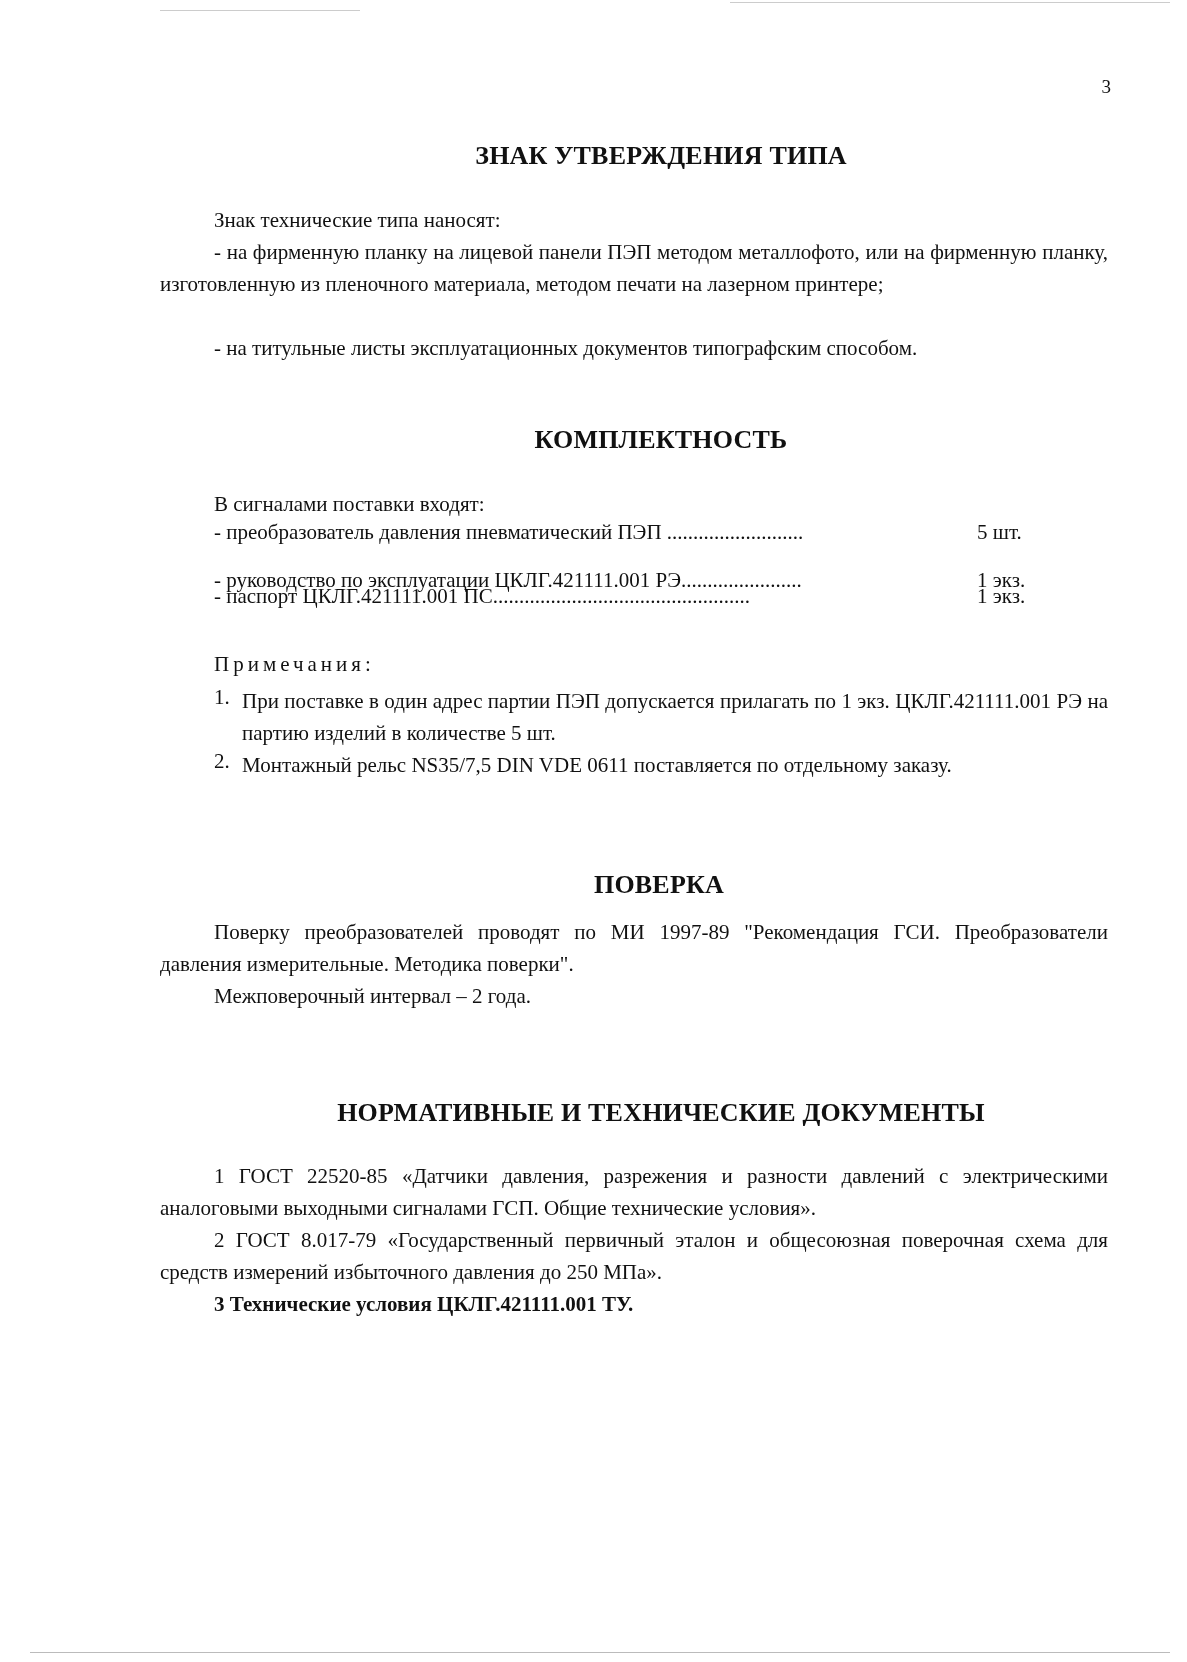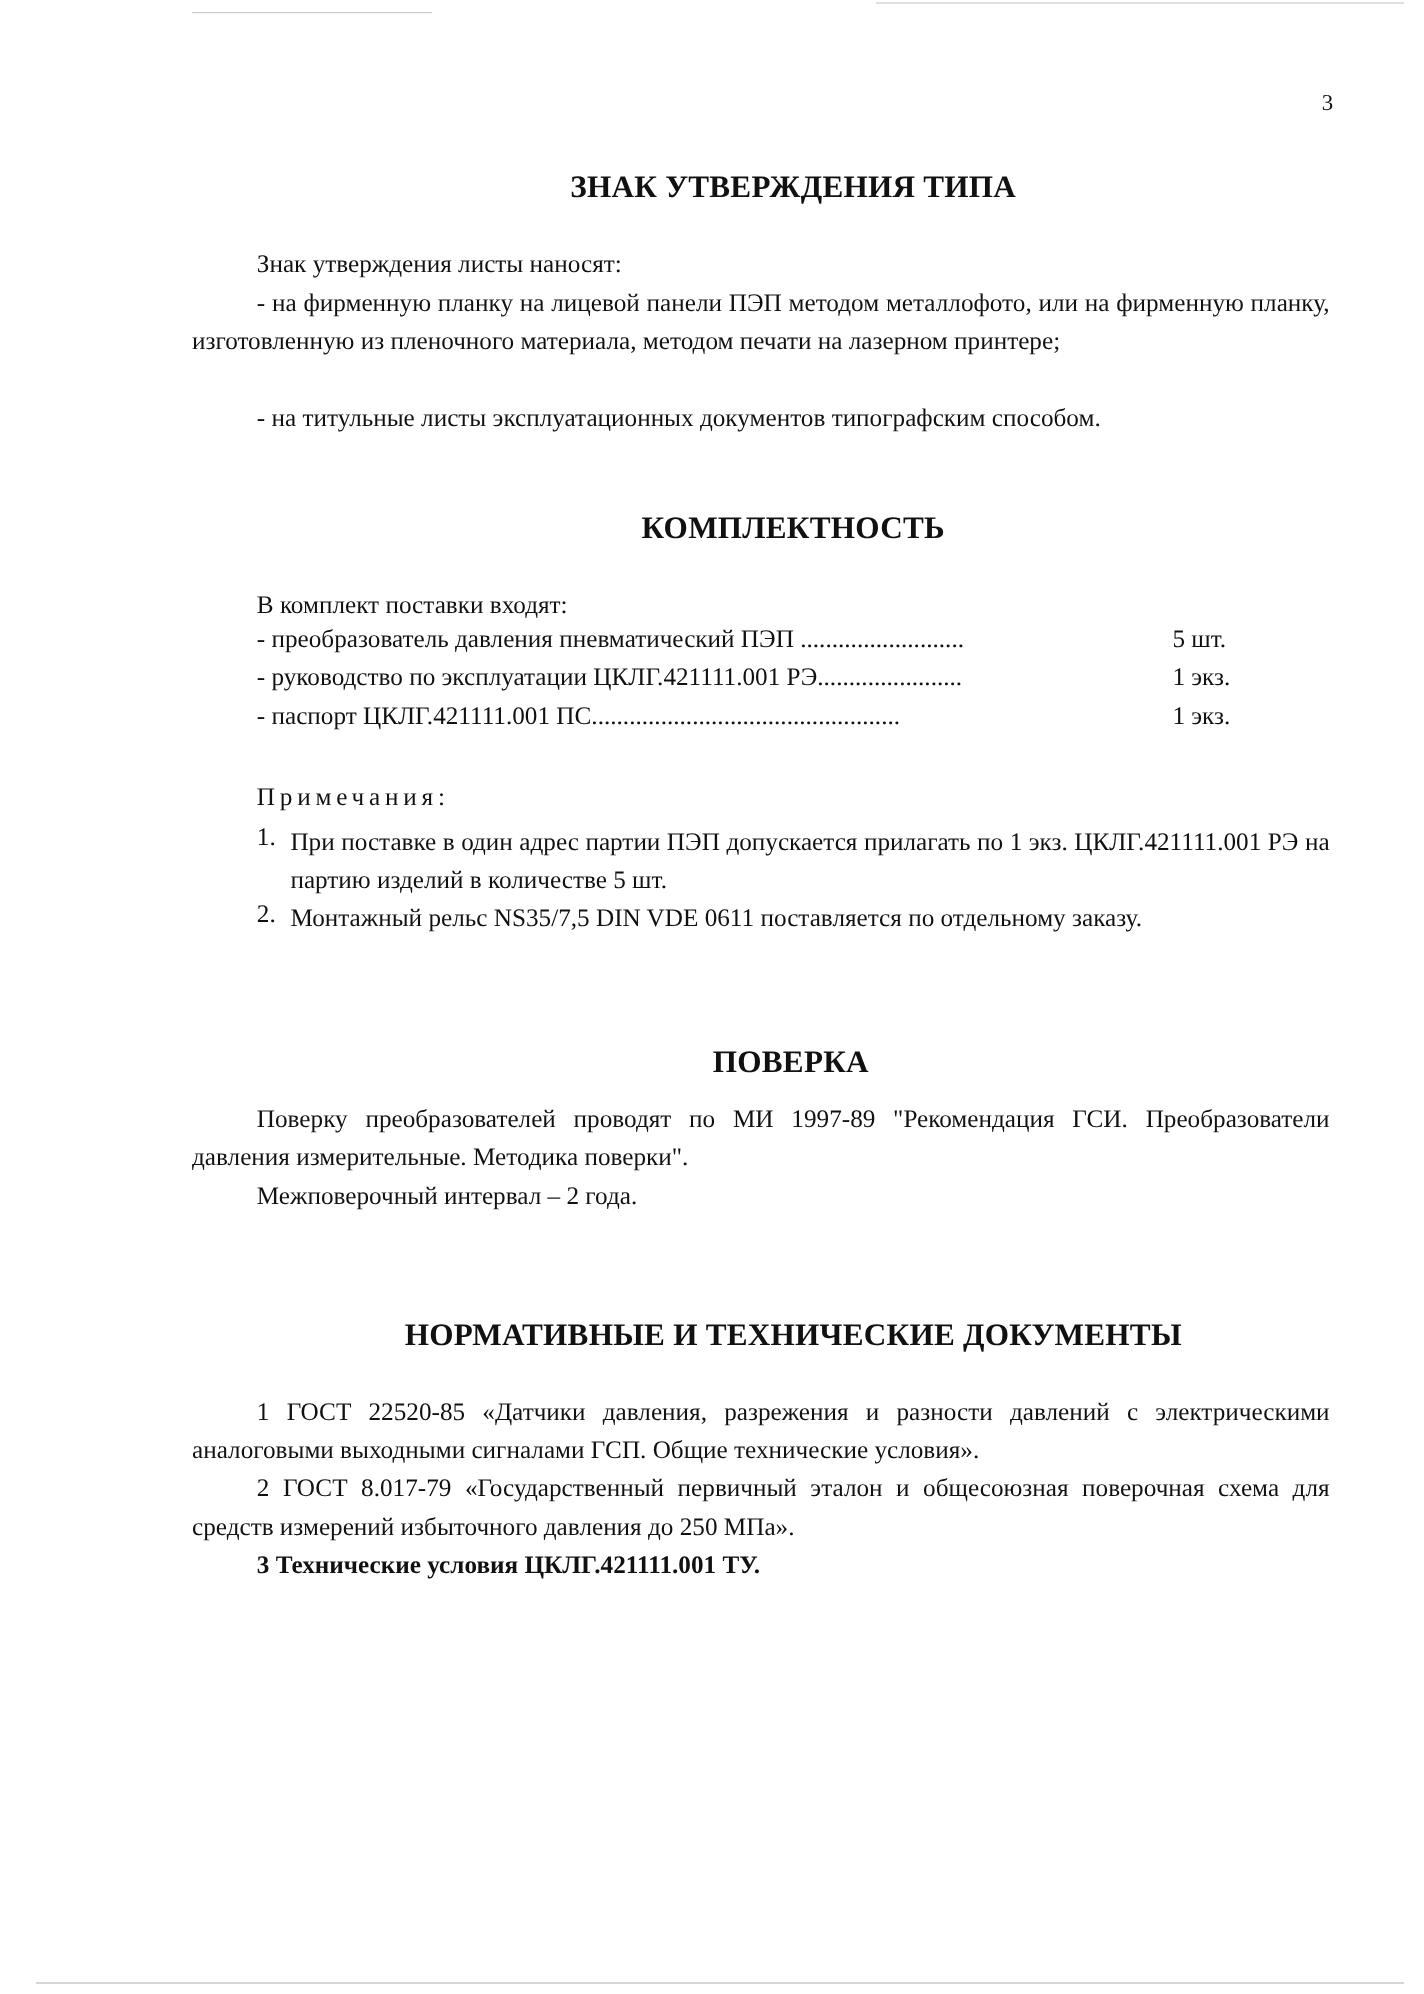--- a/index.html
+++ b/index.html
@@ -27,32 +27,32 @@
 </head>
 <body>
 
 <div class="scan" style="left:160px;top:10px;width:200px;background:#ccc;"></div>
 <div class="scan" style="left:730px;top:2px;width:440px;background:#ccc;"></div>
 <div class="scan" style="left:30px;top:1652px;width:1140px;background:#bbb;"></div>
 
 <div class="abs page-num">3</div>
 
 <div class="abs heading h1" style="width:1052px;">ЗНАК УТВЕРЖДЕНИЯ ТИПА</div>
-<div class="abs para indent line" style="top:204px;">Знак утверждения листы наносят:</div>
+<div class="abs para indent line" style="top:204px;">Знак технические типа наносят:</div>
 <div class="abs para justify indent" style="top:236px;">- на фирменную планку на лицевой панели ПЭП методом металлофото, или на фирменную планку, изготовленную из пленочного материала, методом печати на лазерном принтере;</div>
 <div class="abs para indent line" style="top:332px;">- на титульные листы эксплуатационных документов типографским способом.</div>
 
 <div class="abs heading h2" style="width:1052px;">КОМПЛЕКТНОСТЬ</div>
-<div class="abs para indent line" style="top:488px;">В комплект поставки входят:</div>
+<div class="abs para indent line" style="top:488px;">В сигналами поставки входят:</div>
 
 <div class="row" style="top:520px;">
   <span class="item">- преобразователь давления пневматический ПЭП ..........................</span>
   <span class="qty">5 шт.</span>
 </div>
-<div class="row" style="top:552px;text-align:center;">
+<div class="row" style="top:568px;text-align:center;">
   <span class="item">- руководство по эксплуатации ЦКЛГ.421111.001 РЭ.......................</span>
   <span class="qty">1 экз.</span>
 </div>
 <div class="row" style="top:584px;">
   <span class="item">- паспорт ЦКЛГ.421111.001 ПС.................................................</span>
   <span class="qty">1 экз.</span>
 </div>
 
 <div class="abs spaced" style="left:214px;top:652px;">Примечания:</div>
 

